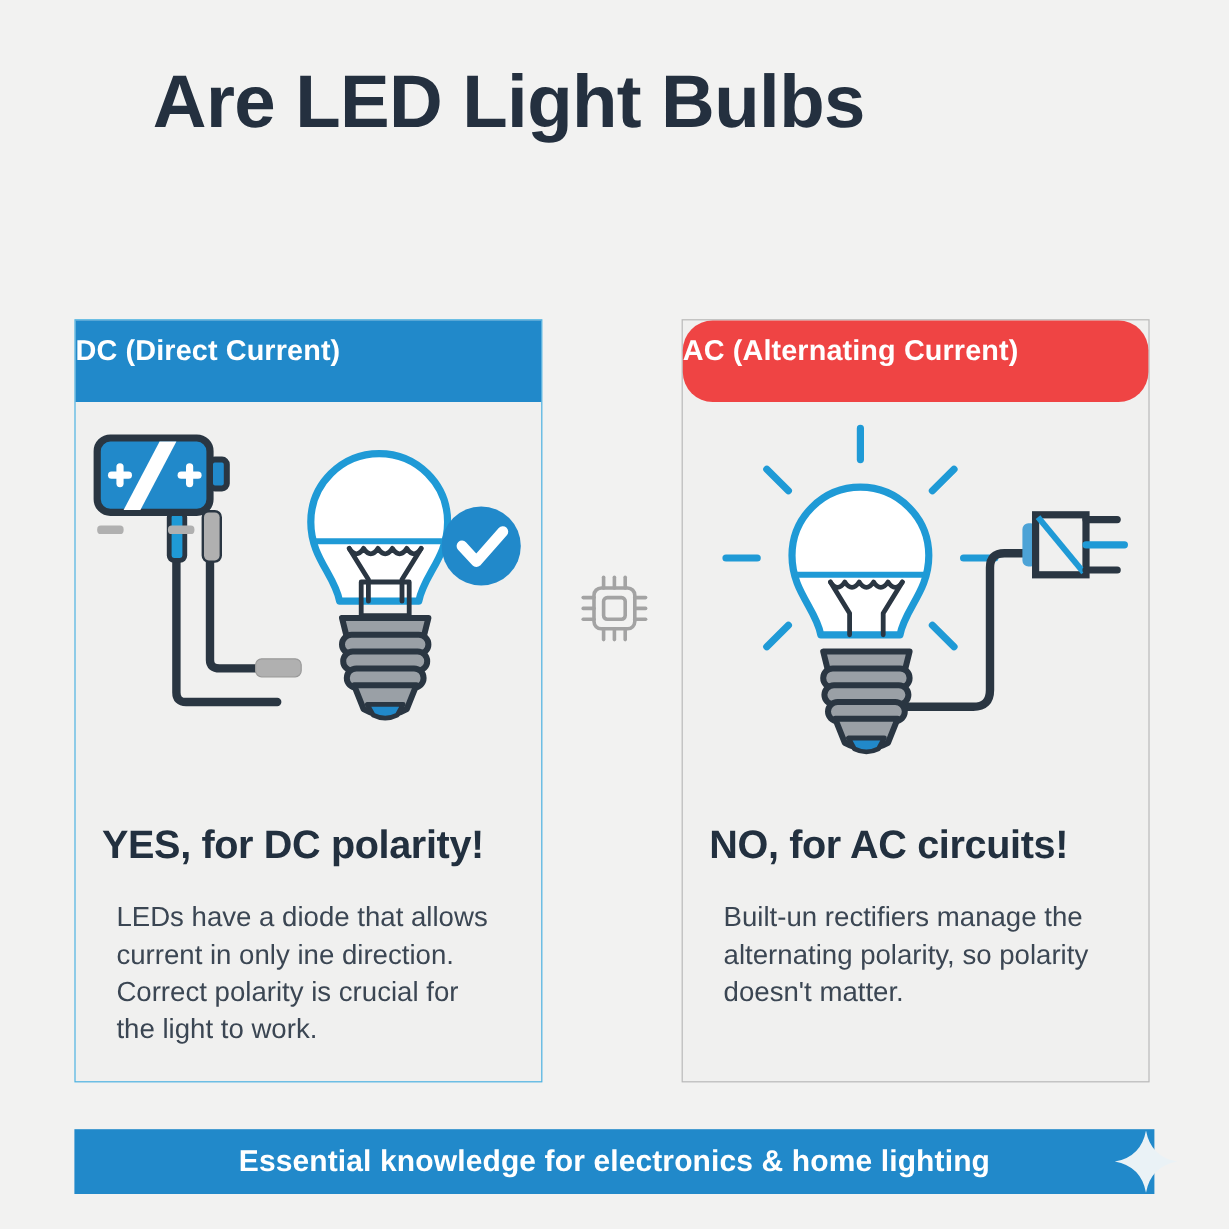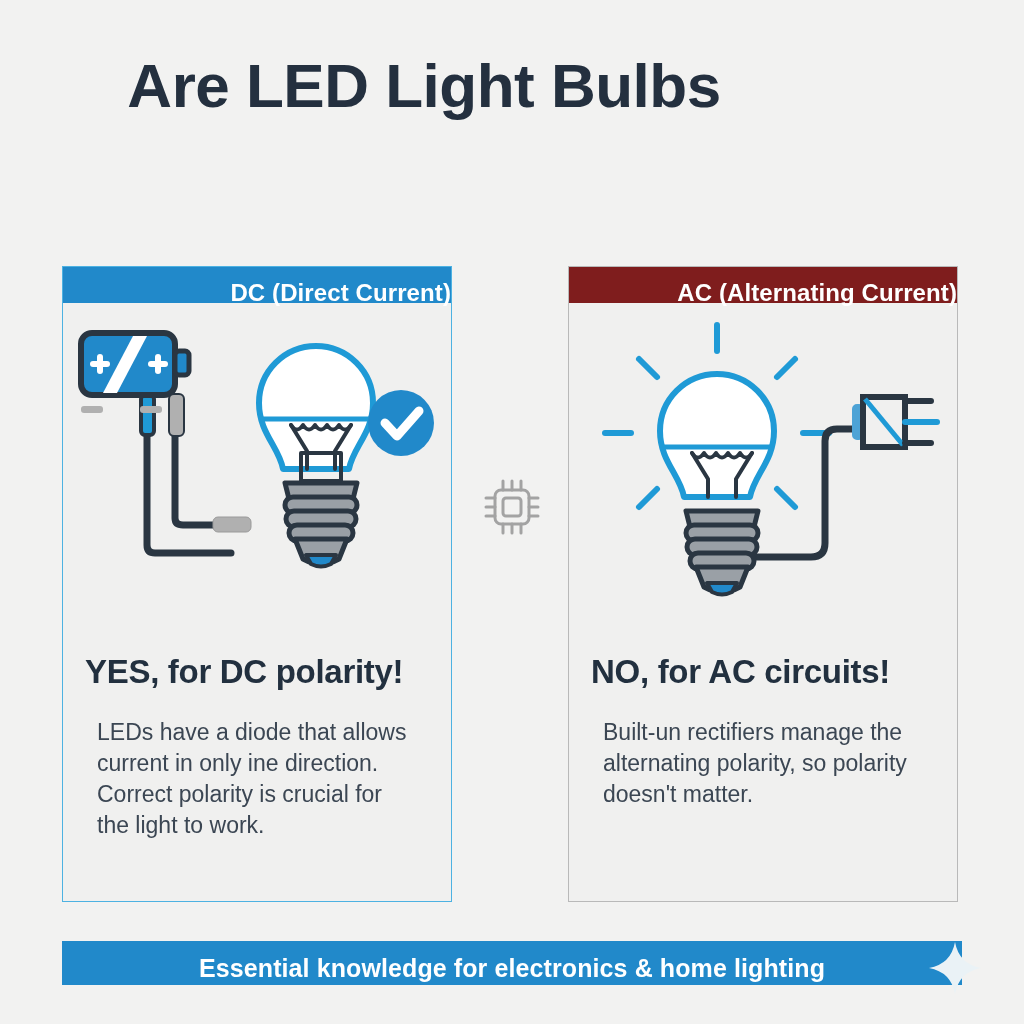--- a/index.html
+++ b/index.html
@@ -41,30 +41,30 @@
   }
   .card-dc {
     left: 62px;
     border: 1px solid #4db2e2;
   }
   .card-ac {
     left: 568px;
     border: 1px solid #b9b9b9;
   }
   .card-header {
-    height: 36px;
+    height: 68px;
     line-height: 52px;
-    text-align: right;
+    text-align: left;
     color: #ffffff;
     font-weight: bold;
     font-size: 24px;
     letter-spacing: 0.1px;
   }
   .card-dc .card-header { background: #2189ca; }
-  .card-ac .card-header { background: #7f1d1d; }
+  .card-ac .card-header { background: #ef4444; border-radius: 25px; }
 
   .card-figure {
     position: relative;
     height: 350px;
   }
 
   .card-body {
     padding: 0 22px;
   }
   .card-answer {
@@ -89,21 +89,21 @@
     width: 62px;
     height: 62px;
   }
 
   
   .footer-banner {
     position: absolute;
     left: 62px;
     top: 941px;
     width: 900px;
-    height: 44px;
+    height: 54px;
     background: #2189ca;
     color: #ffffff;
     font-weight: bold;
     font-size: 25px;
     line-height: 54px;
     text-align: center;
     letter-spacing: 0.1px;
   }
   .footer-sparkle {
     position: absolute;

